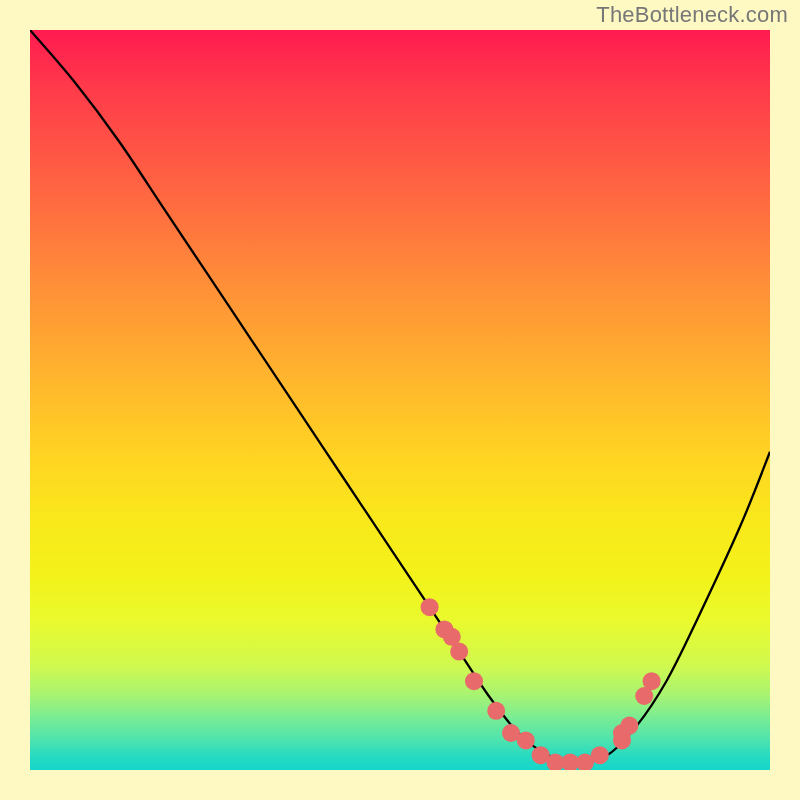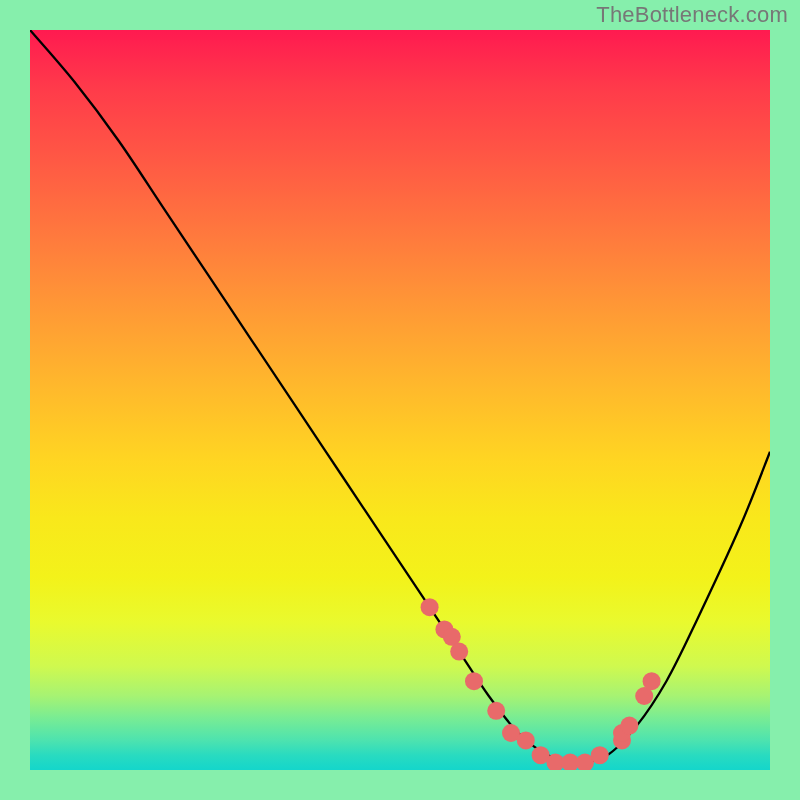--- a/index.html
+++ b/index.html
@@ -1,21 +1,21 @@
 <!DOCTYPE html>
 <html><head>
 <meta charset="utf-8">
 <style>
   * { margin: 0; padding: 0; box-sizing: border-box; }
   html, body { width: 800px; height: 800px; background: #000; overflow: hidden; }
   .frame {
     position: relative;
     width: 800px;
     height: 800px;
-    background: #86efac;
+    background: #fef9c3;
   }
   .watermark {
     position: absolute;
     top: 2px;
     right: 12px;
     color: #777;
     font-family: Arial, Helvetica, sans-serif;
     font-size: 22px;
     letter-spacing: 0.2px;
     z-index: 5;

